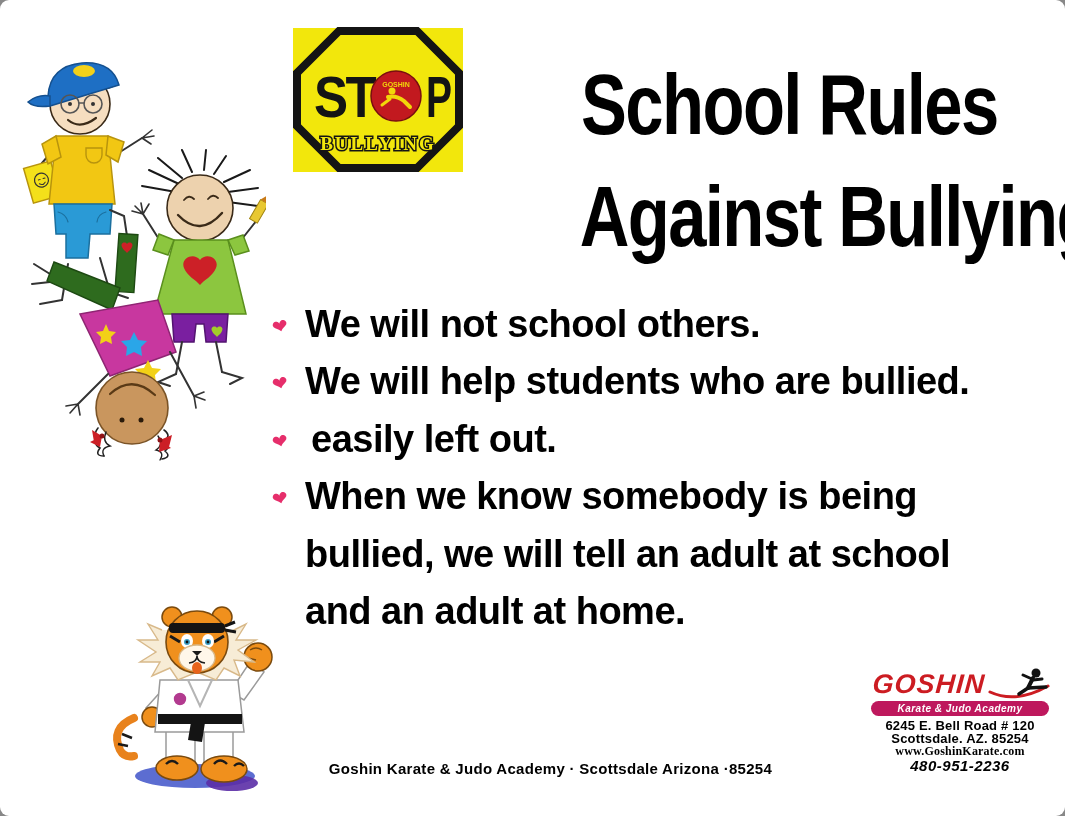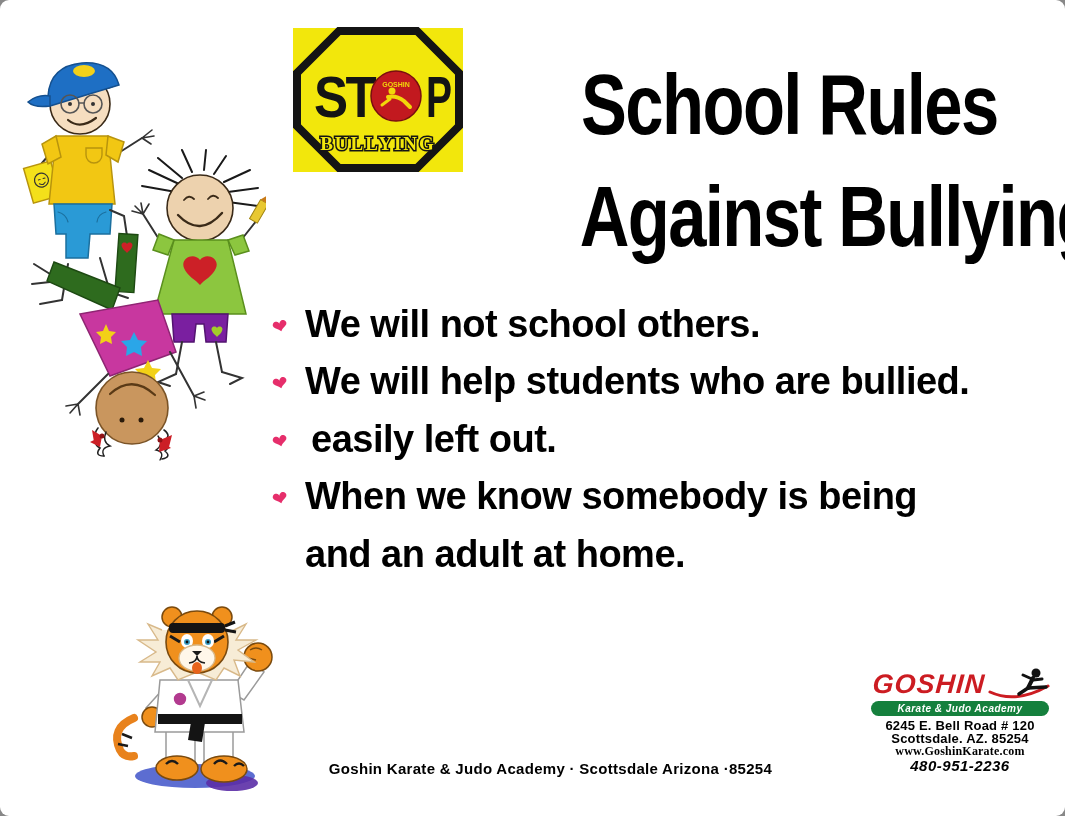--- a/index.html
+++ b/index.html
@@ -21,21 +21,21 @@
                line-height:57.4px; letter-spacing:-0.5px; white-space:nowrap;}
   
   .stop-sign{position:absolute; left:292px; top:27px; width:172px; height:146px;}
   
   .kids-art{position:absolute; left:14px; top:52px;}
   .tiger-art{position:absolute; left:92px; top:600px;}
   
   .logo{position:absolute; left:864px; top:666px; width:192px; text-align:center;}
   .logo .brand-svg{display:block; margin:0 auto;}
   .logo .pill{margin:1px auto 4px auto; width:178px; height:15px; border-radius:9px;
-              background:#15803d; color:#fff; font-size:10px; font-weight:bold; font-style:italic;
+              background:#be185d; color:#fff; font-size:10px; font-weight:bold; font-style:italic;
               line-height:15px; letter-spacing:0.5px;}
   .logo .addr{font-size:13px; font-weight:bold; color:#000; line-height:12.5px; letter-spacing:0.2px;}
   .logo .site{font-family:"Liberation Serif", serif; font-size:12px; font-weight:bold; line-height:13px;}
   .logo .phone{font-size:15px; font-weight:bold; font-style:italic; line-height:15px; letter-spacing:0.5px;}
   
   .caption{position:absolute; left:36px; right:0; top:760px; text-align:center;
            font-size:15px; font-weight:bold; color:#000; letter-spacing:0.3px;}
 </style>
 </head>
 <body>
@@ -183,20 +183,21 @@
     <div class="rule">
       <span class="bullet">❤</span>
       <div class="lines">
         <div style="text-indent:6px">easily left out.</div>
       </div>
     </div>
     <div class="rule">
       <span class="bullet">❤</span>
       <div class="lines">
         <div>When we know somebody is being</div>
+        <div>bullied, we will tell an adult at school</div>
         <div>and an adult at home.</div>
       </div>
     </div>
   </div>
 
   <svg class="tiger-art" width="215" height="198" viewBox="0 0 215 198">
     <ellipse cx="103" cy="176" rx="60" ry="12" fill="#3f54c9" opacity="0.85"></ellipse>
     <ellipse cx="140" cy="183" rx="26" ry="8" fill="#5b2ea6" opacity="0.9"></ellipse>
     <path d="M42,118 Q18,128 28,150 Q32,158 42,156" stroke="#e8821c" stroke-width="8" fill="none" stroke-linecap="round"></path>
     <path d="M30,134 l10,4 M26,144 l10,2" stroke="#1a1a1a" stroke-width="2.5"></path>

